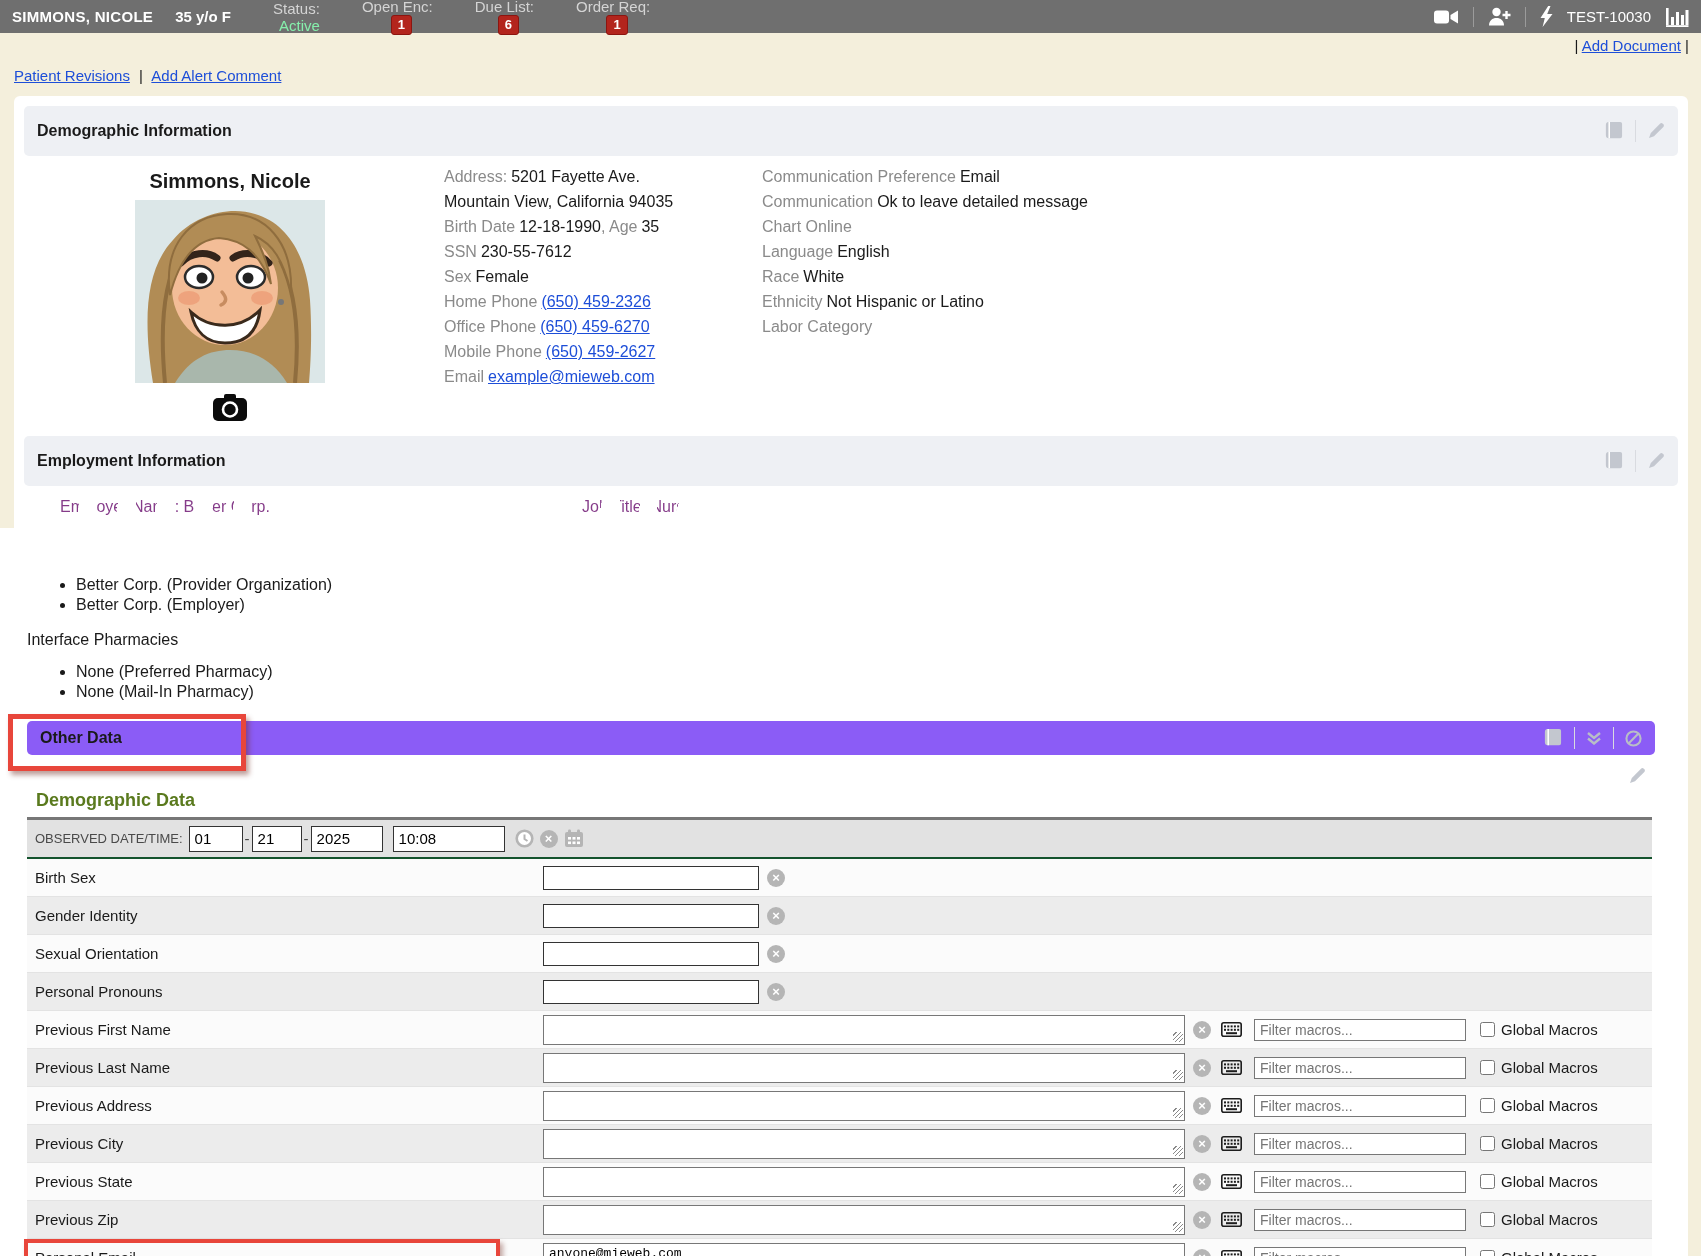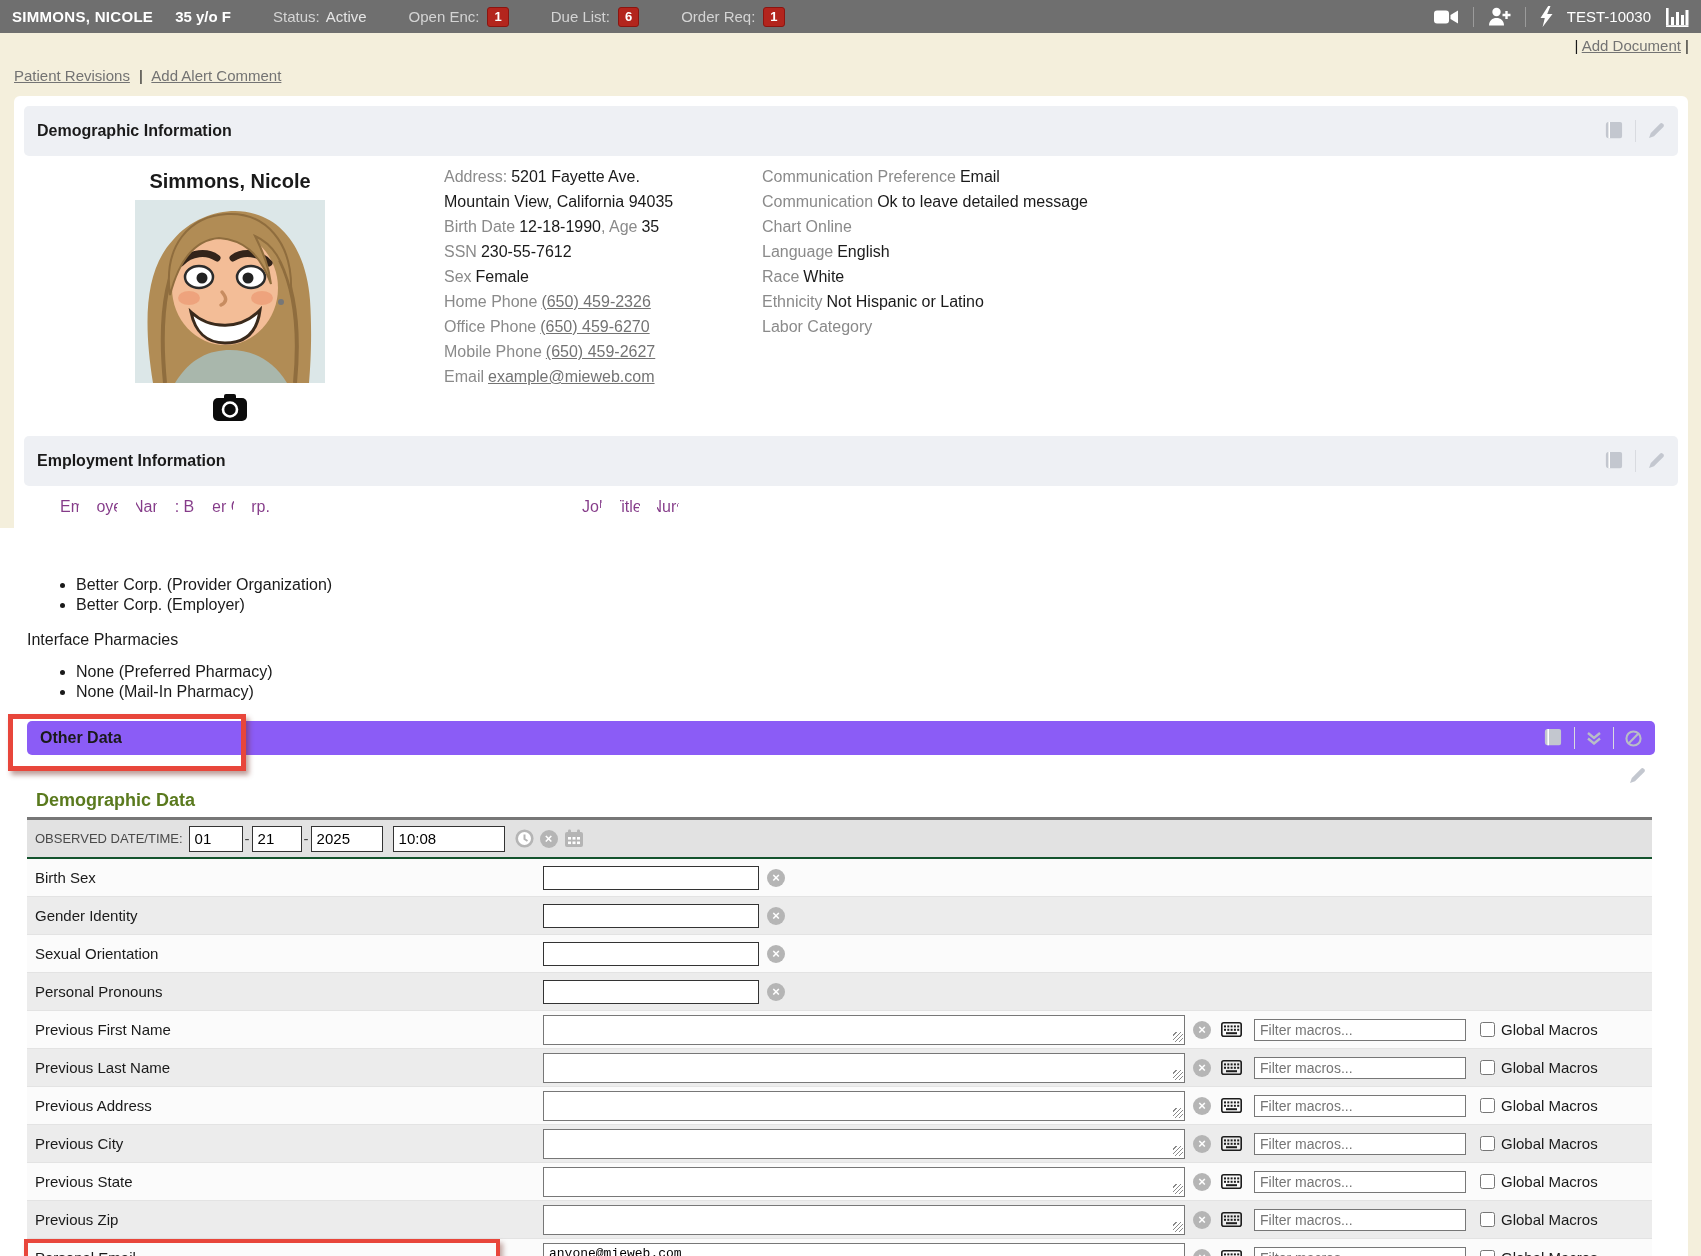--- a/index.html
+++ b/index.html
@@ -1,28 +1,28 @@
 <!DOCTYPE html>
 <html><head>
 <meta charset="utf-8">
 <style>
   html,body{margin:0;padding:0;}
   body{
     width:1701px;height:1256px;overflow:hidden;position:relative;
     background:#f4efdc;color:#1a1a1a;
     font-family:"Liberation Sans","DejaVu Sans",sans-serif;font-size:15px;
   }
-  .lnk{text-decoration:underline;color:#737373;cursor:pointer;}
+  .lnk{text-decoration:underline;color:#1d4ed8;cursor:pointer;}
   
   .topbar{height:33px;background:#6f6f6f;display:flex;align-items:center;padding:0 12px;color:#fff;font-size:15px;}
   .tb-name{font-weight:bold;letter-spacing:.3px;}
   .tb-age{margin-left:22px;font-weight:bold;}
-  .tb-group{margin-left:42px;display:flex;align-items:center;}
+  .tb-group{margin-left:42px;display:flex;align-items:center;flex-direction:column;}
   .tb-lbl{color:#d4d4d4;}
-  .tb-val{color:#e5e5e5;margin-left:6px;}
+  .tb-val{color:#86efac;margin-left:6px;}
   .badge{background:#b3251d;border:1px solid #8c1510;color:#fff;font-weight:bold;font-size:13px;padding:0px 6px 1px;border-radius:3px;margin-left:8px;line-height:17px;}
   .tb-right{margin-left:auto;display:flex;align-items:center;gap:14px;}
   .tb-divider{width:1px;height:20px;background:#9b9b9b;}
   .tb-id{font-size:15px;}
   .tb-icon{display:flex;align-items:center;cursor:pointer;}
   
   .adddoc{text-align:right;padding:4px 12px 0 0;font-size:15px;}
   .plinks{padding:13px 0 0 14px;font-size:15px;}
   .sep{margin:0 5px;}
   

